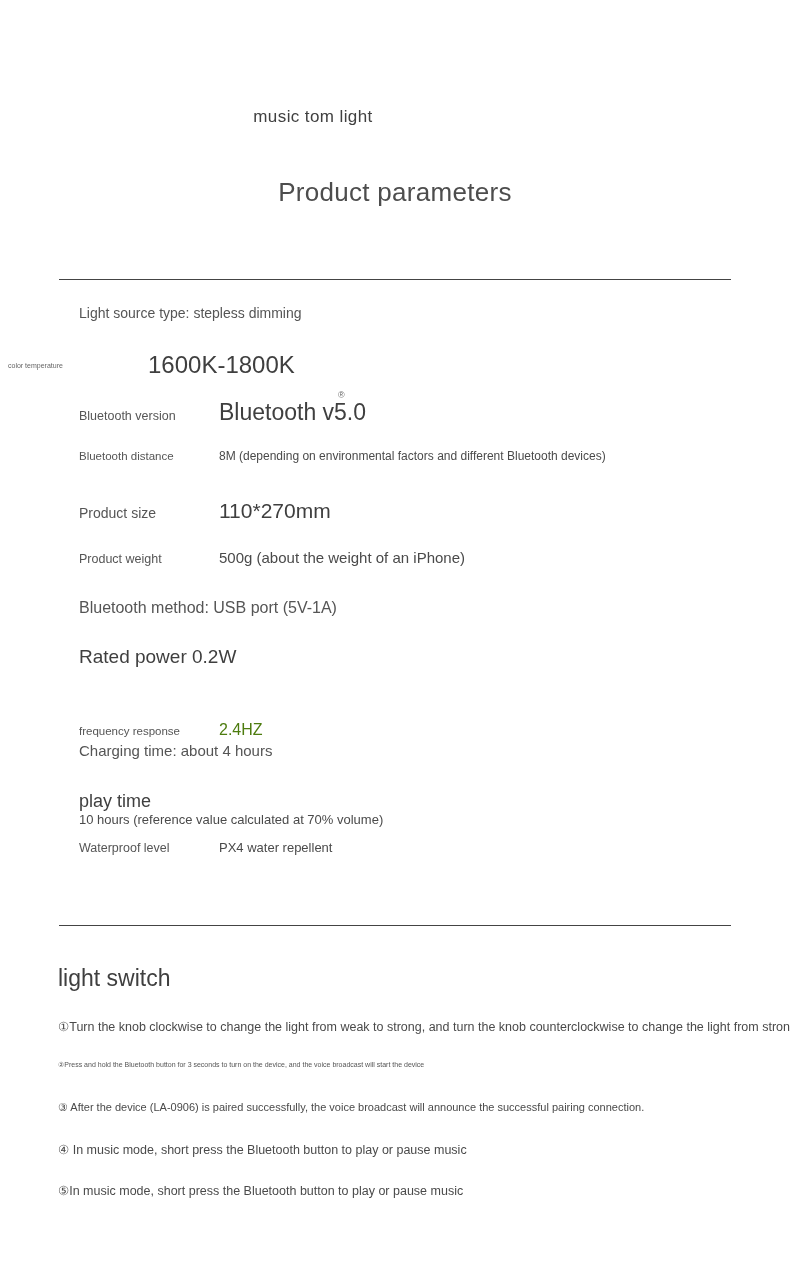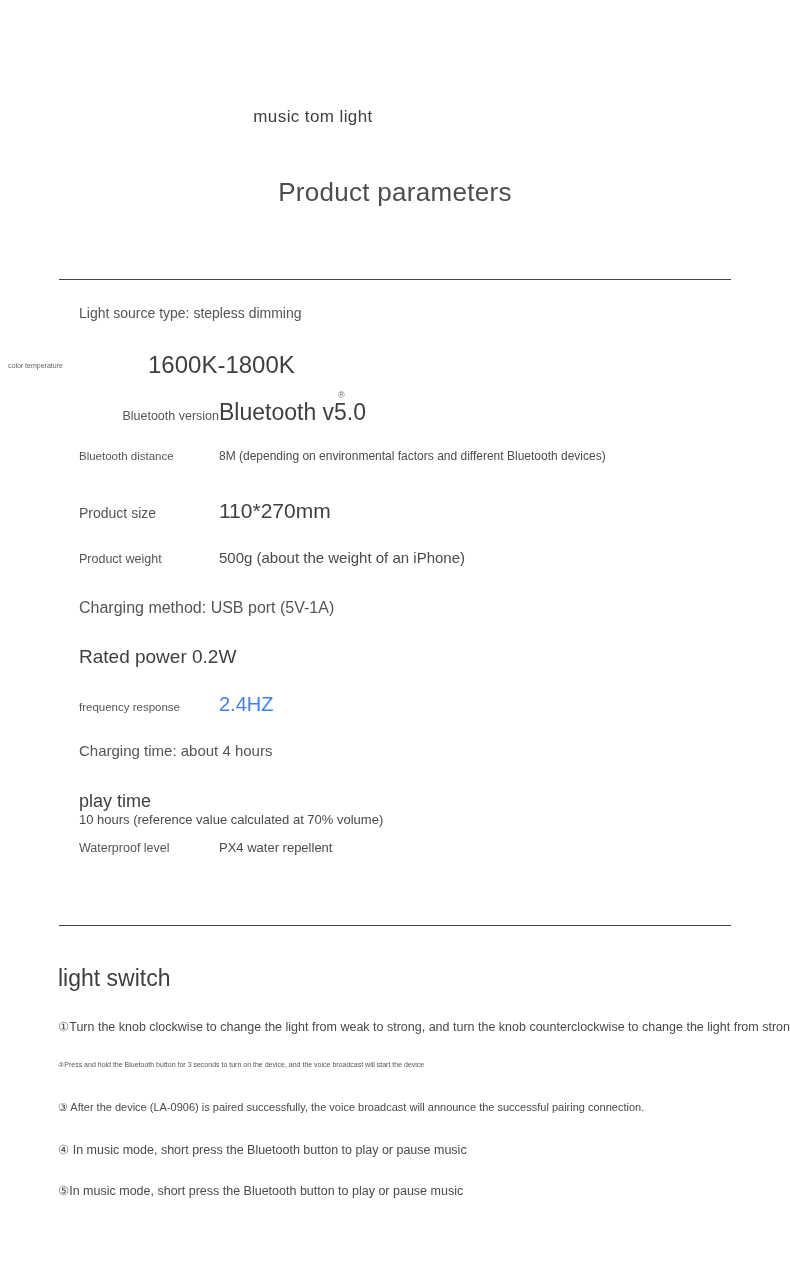--- a/index.html
+++ b/index.html
@@ -79,21 +79,21 @@
   }
 
   
   .r1  { height: 46px; }
   .r1 .label { font-size: 14px; }
 
   .r2  { height: 48px; padding-left: 8px; }
   .r2 .label { font-size: 7px; color:#666; width: 140px; position:relative; top:-5px;}
   .r2 .value { font-size: 24px; color:#3f3f3f; }
 
-  .r3  { height: 50px; text-align: right; }
+  .r3  { height: 50px; }
   .r3 .label { font-size: 12.5px; width: 140px; }
   .r3 .value { font-size: 23px; color: #3f3f3f; }
 
   .r4  { height: 50px; }
   .r4 .label { font-size: 11.5px; width: 140px; }
   .r4 .value { font-size: 12px; }
 
   .r5  { height: 50px; }
   .r5 .label { font-size: 14px; width: 140px; }
   .r5 .value { font-size: 21px; color: #3f3f3f; }
@@ -103,21 +103,21 @@
   .r6 .value { font-size: 15px; }
 
   .r7  { height: 47px; }
   .r7 .label { font-size: 16px; }
 
   .r8  { height: 47px; }
   .r8 .label { font-size: 19px; color: #3f3f3f; }
 
   .r9  { height: 49px; }
   .r9 .label { font-size: 11.5px; width: 140px; }
-  .r9 .value { font-size: 20px; color: #3b82f6; }
+  .r9 .value { font-size: 16px; color: #4d7c0f; margin-top: 28px; }
 
   .r10 { height: 49px; }
   .r10 .label { font-size: 15px; }
 
   .r11 { height: 49px; flex-direction: column; }
   .r11 .label { font-size: 18px; color: #3f3f3f; width: 140px; }
   .r11 .value { font-size: 13px; }
 
   .r12 { height: 49px; }
   .r12 .label { font-size: 12.5px; width: 140px; }
@@ -191,21 +191,21 @@
       <span class="label">Product size</span>
       <span class="value">110*270mm</span>
     </div>
 
     <div class="row r6">
       <span class="label">Product weight</span>
       <span class="value">500g (about the weight of an iPhone)</span>
     </div>
 
     <div class="row r7">
-      <span class="label">Charging method: USB port (5V-1A)</span>
+      <span class="label">Bluetooth method: USB port (5V-1A)</span>
     </div>
 
     <div class="row r8">
       <span class="label">Rated power 0.2W</span>
     </div>
 
     <div class="row r9">
       <span class="label">frequency response</span>
       <span class="value">2.4HZ</span>
     </div>

